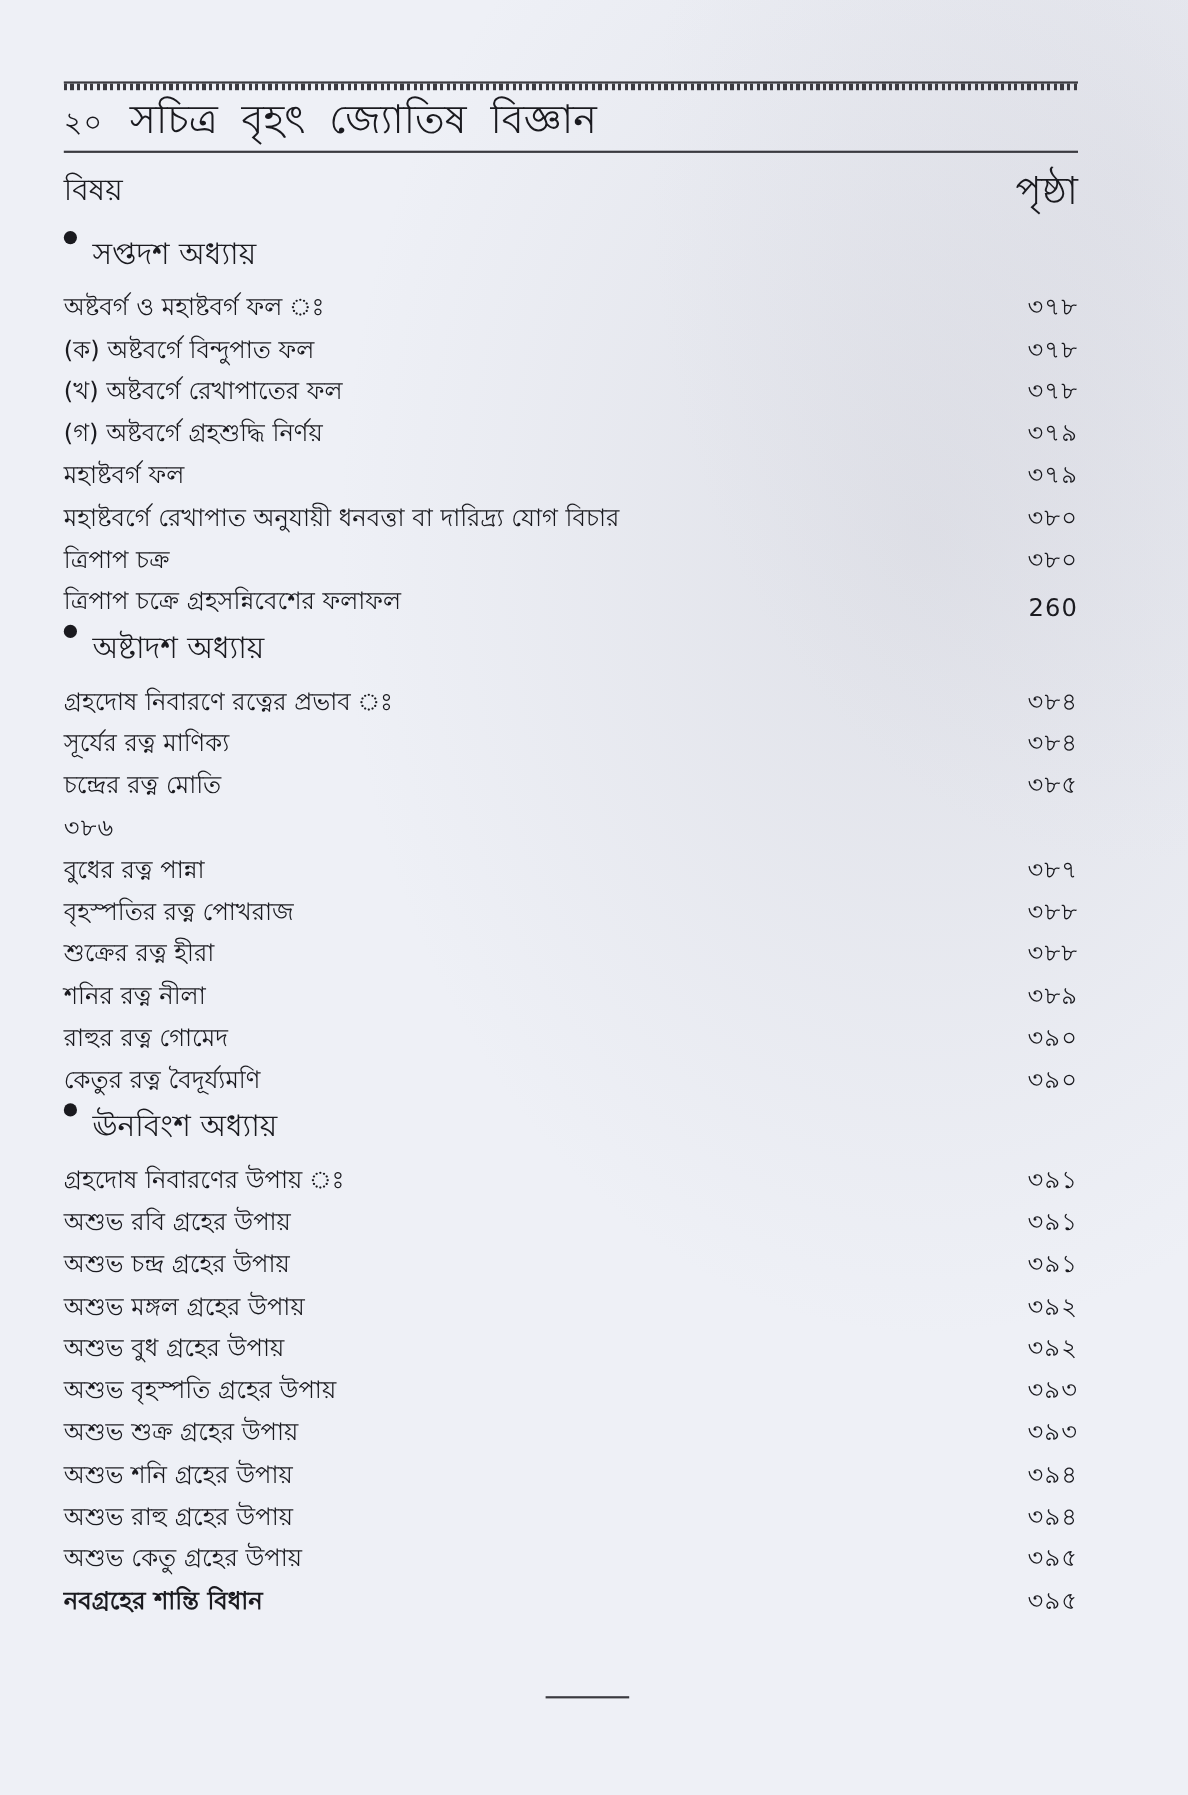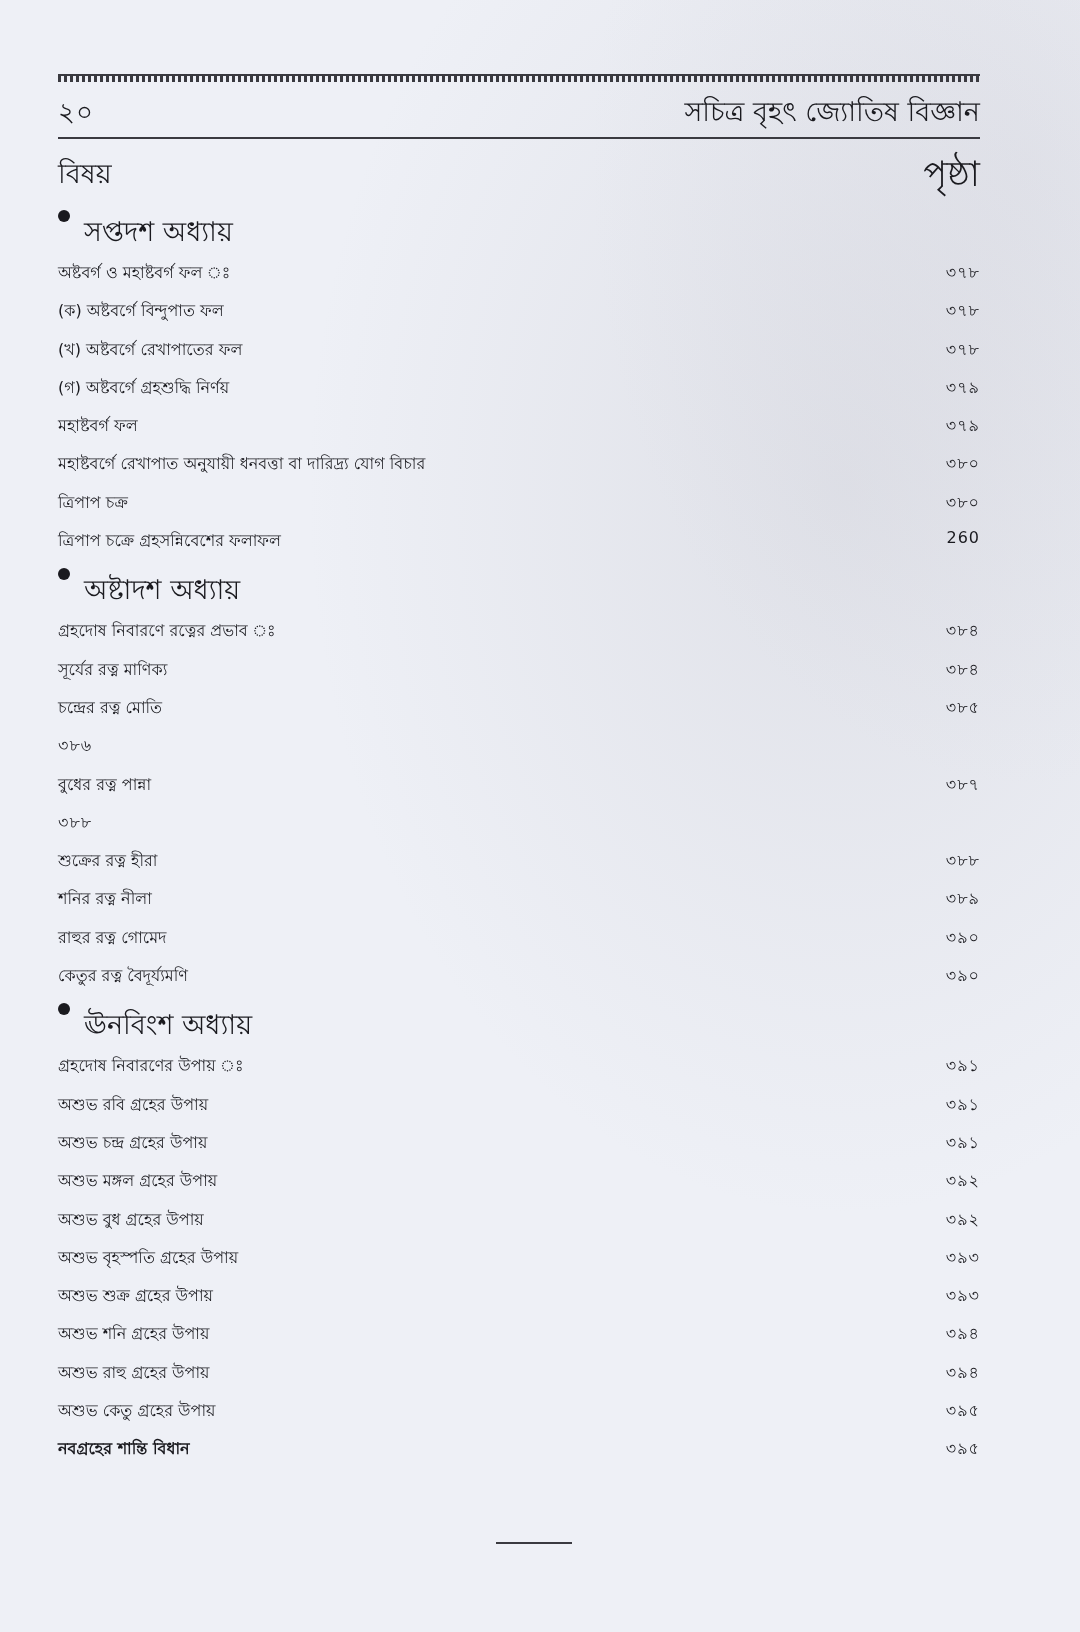--- a/index.html
+++ b/index.html
@@ -48,24 +48,25 @@
       top: 0;
       font-size: 26px;
       line-height: 40px;
       letter-spacing: 1px;
     }
     .book-title {
       position: absolute;
       left: 0;
       right: 0;
       top: 0;
-      text-align: right;
-      font-size: 27px;
+      text-align: left;
+      font-size: 36px;
       line-height: 40px;
       padding-left: 60px;
+      font-family: Liberation Mono, monospace;
     }
     .rule-bottom {
       position: absolute;
       left: 58px;
       top: 137px;
       width: 922px;
       height: 2px;
       background: #3a3a40;
     }
     .col-headers {
@@ -110,22 +111,22 @@
       border-radius: 50%;
       background: #1a1a1f;
       margin-right: 14px;
       display: inline-block;
       flex-shrink: 0;
     }
     .entry {
       height: 38.3px;
       display: flex;
       justify-content: space-between;
-      align-items: flex-start;
-      font-size: 16px;
+      align-items: flex-end;
+      font-size: 22px;
     }
     .entry.bold .entry-title {
       font-weight: bold;
     }
     .entry-title {
       white-space: nowrap;
     }
     .entry-page {
       white-space: nowrap;
       letter-spacing: 1px;
@@ -214,20 +215,21 @@
         <span class="entry-page">৩৮৫</span>
       </div>
     <div class="entry">
         <span class="entry-page">৩৮৬</span>
       </div>
     <div class="entry">
         <span class="entry-title">বুধের রত্ন পান্না</span>
         <span class="entry-page">৩৮৭</span>
       </div>
     <div class="entry">
+        <span class="entry-title">বৃহস্পতির রত্ন পোখরাজ</span>
         <span class="entry-page">৩৮৮</span>
       </div>
     <div class="entry">
         <span class="entry-title">শুক্রের রত্ন হীরা</span>
         <span class="entry-page">৩৮৮</span>
       </div>
     <div class="entry">
         <span class="entry-title">শনির রত্ন নীলা</span>
         <span class="entry-page">৩৮৯</span>
       </div>

